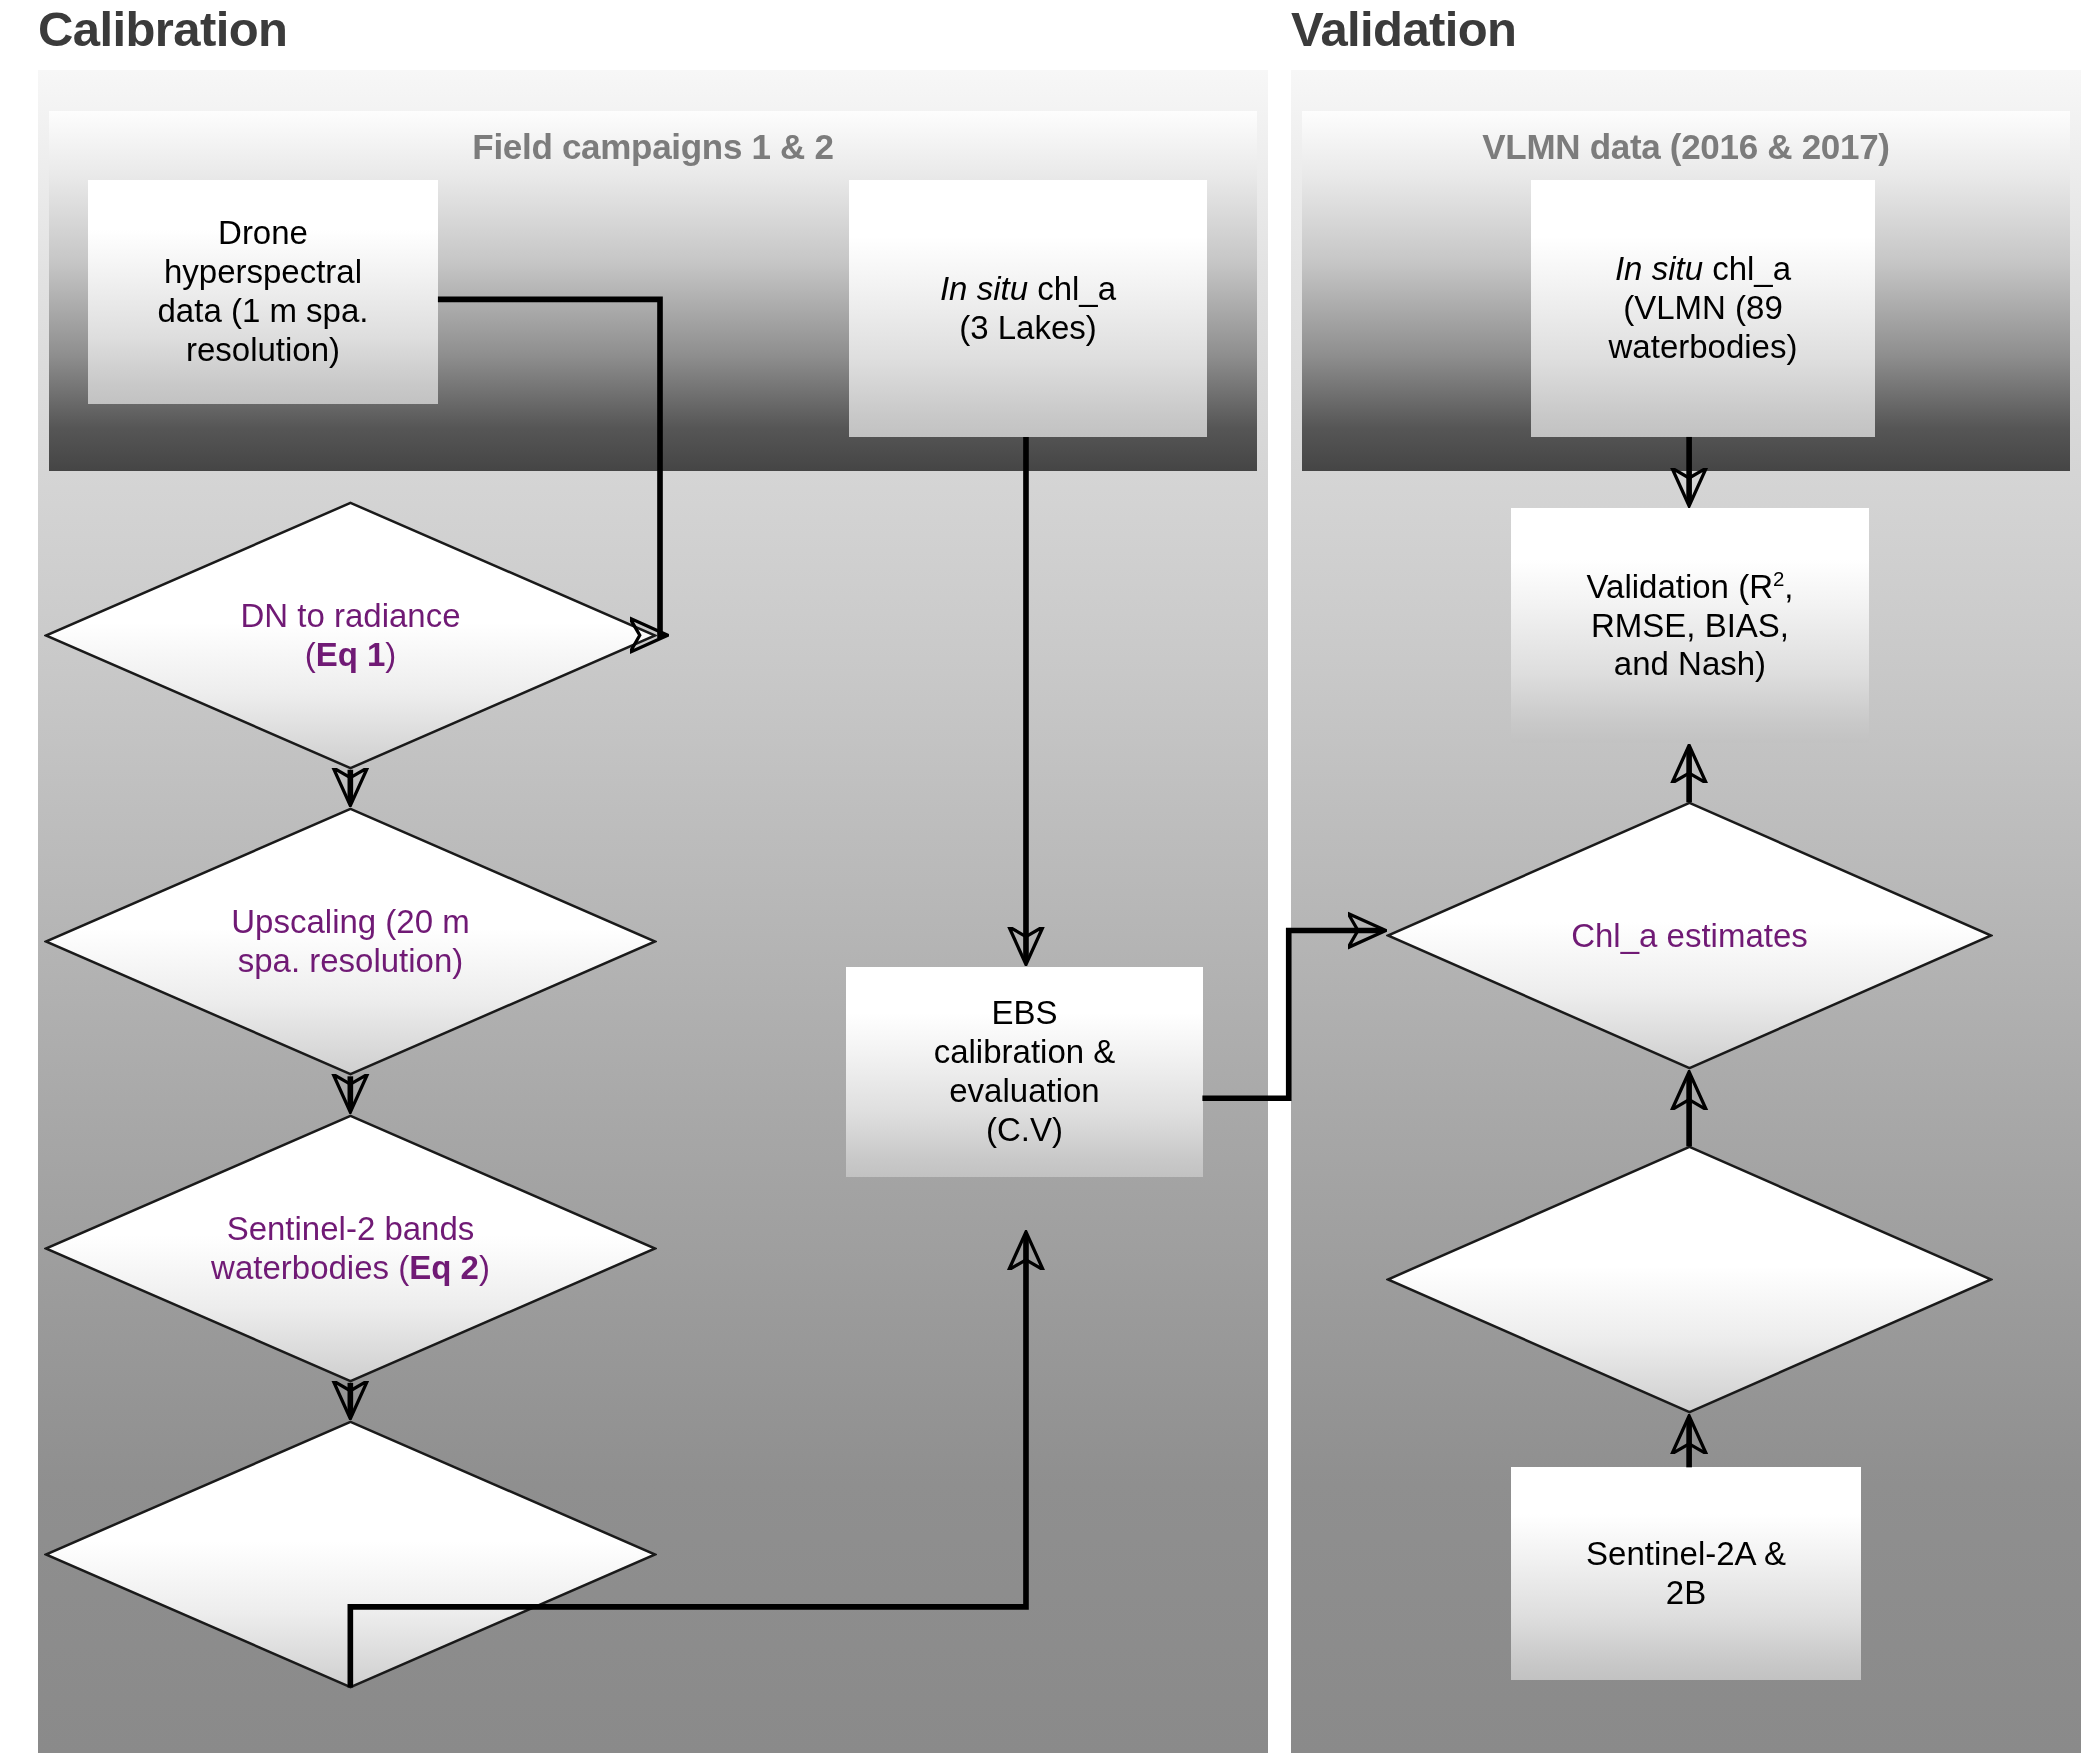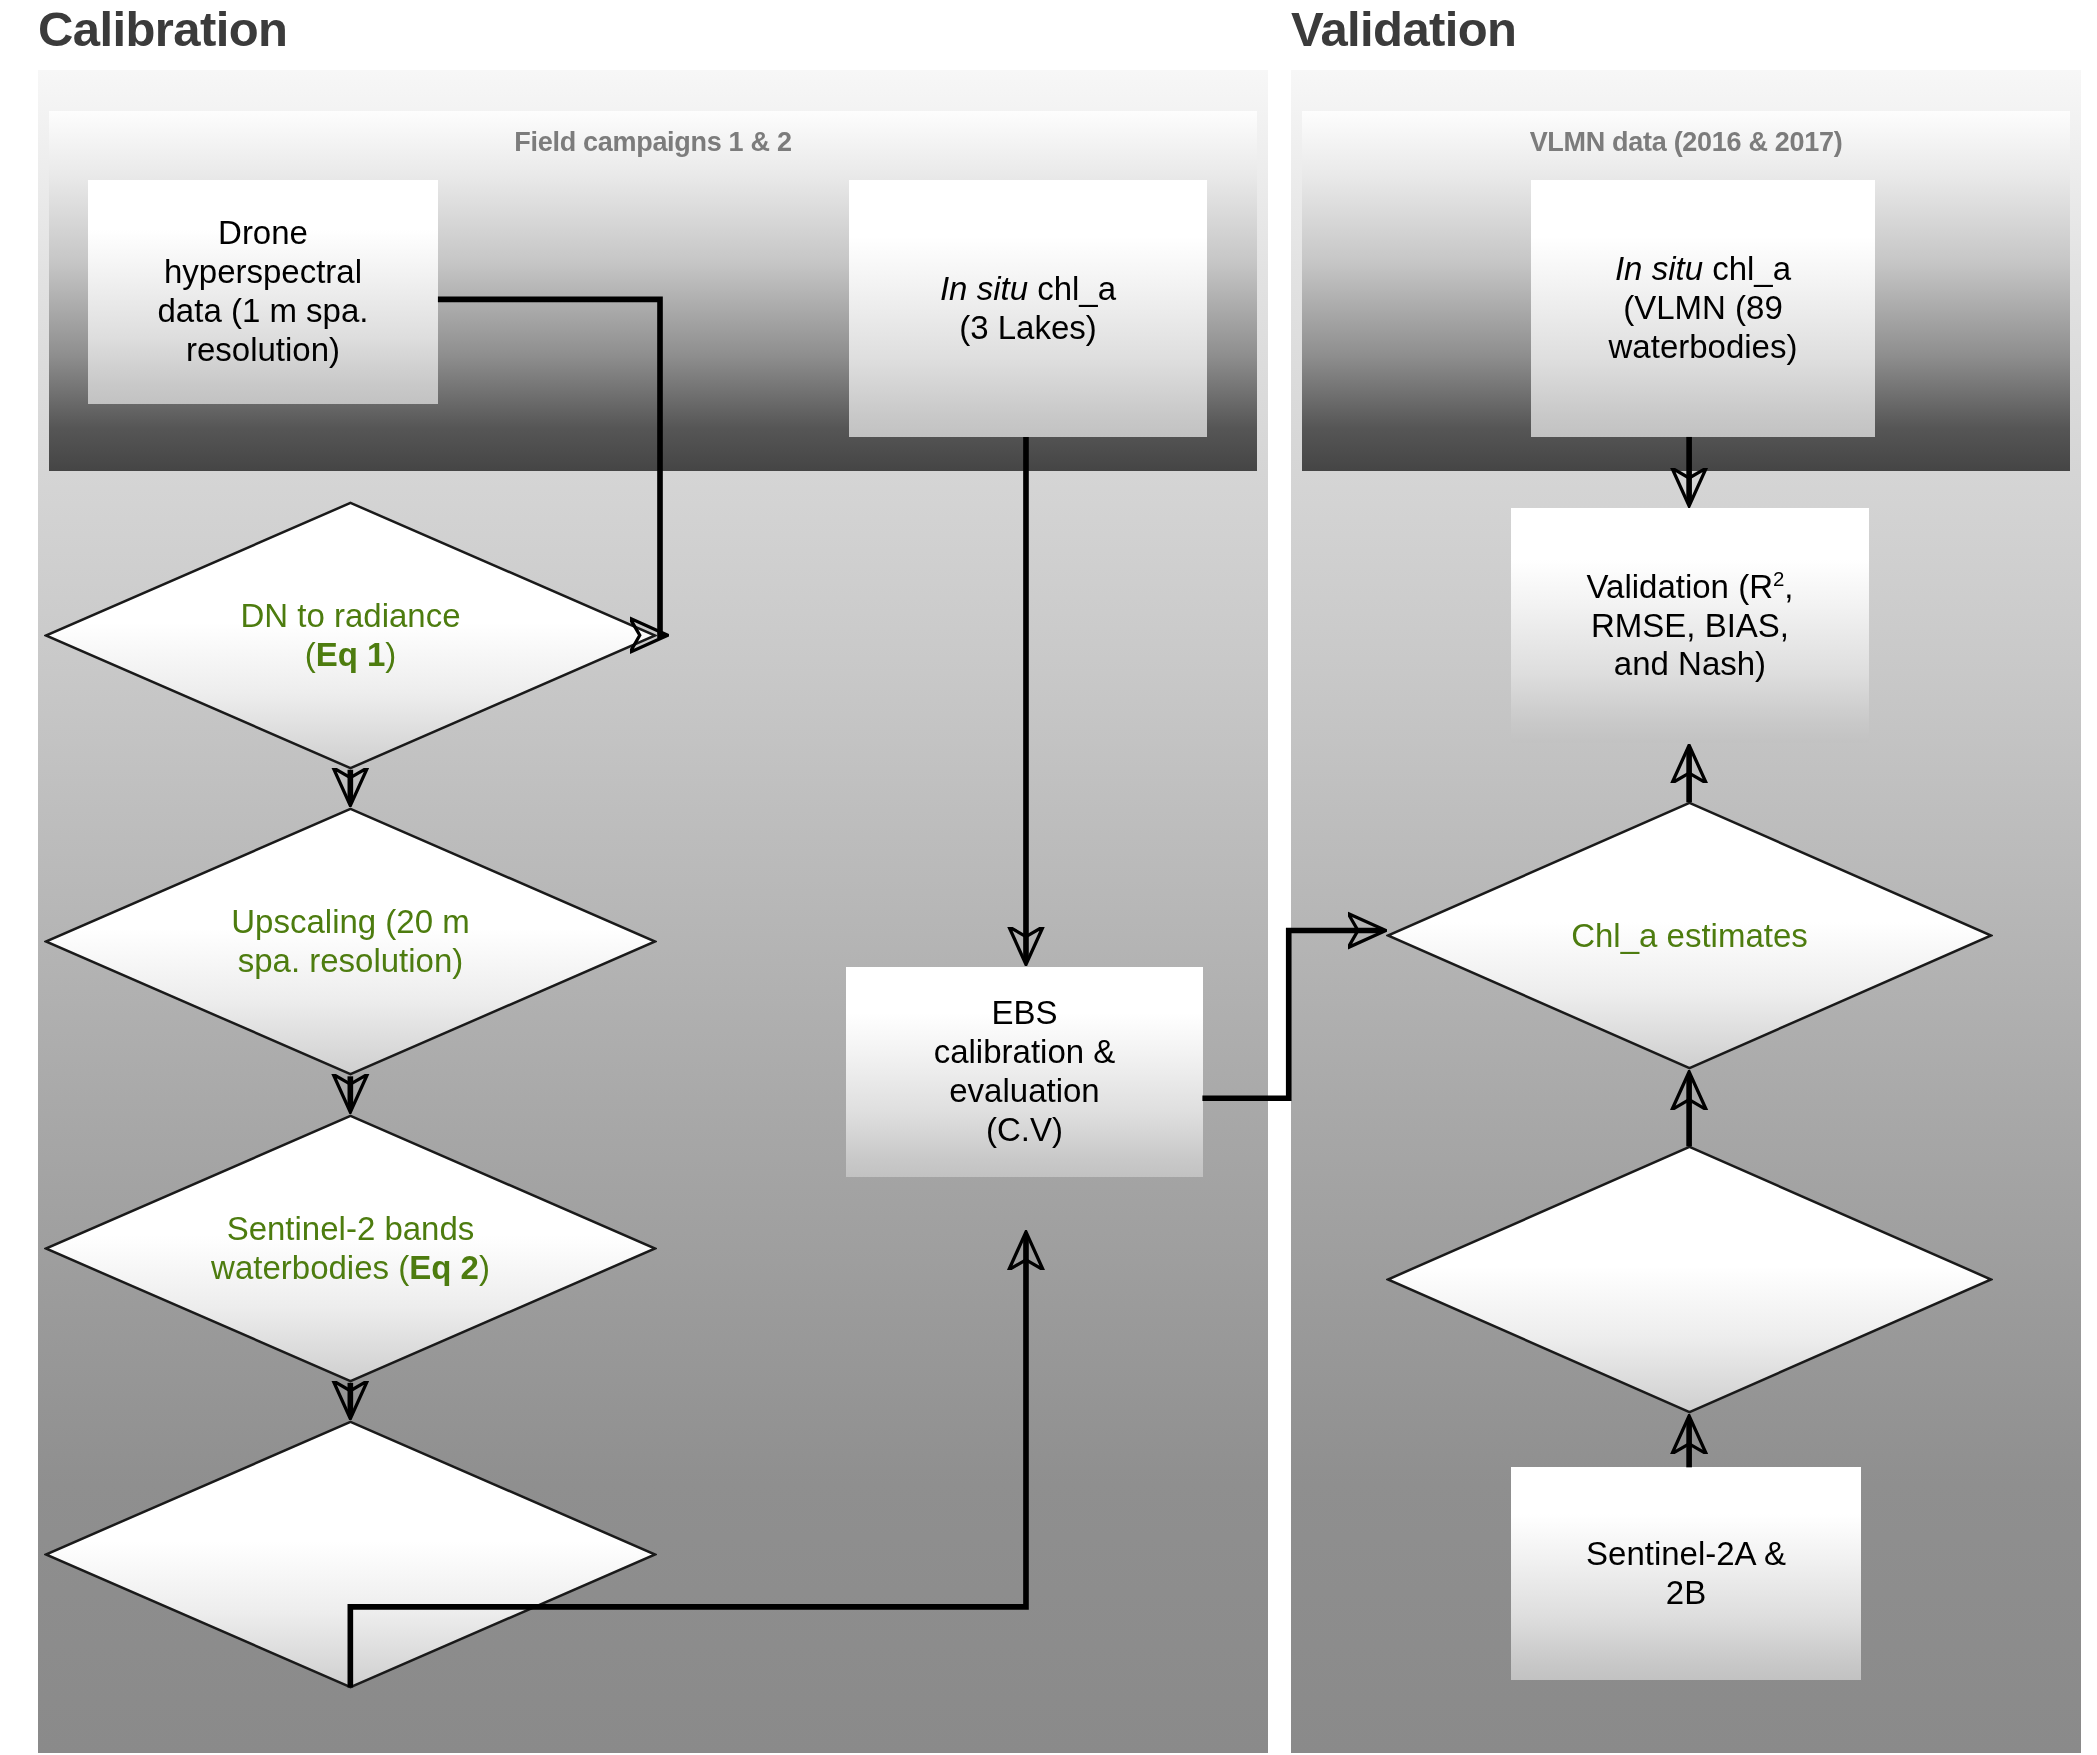--- a/index.html
+++ b/index.html
@@ -33,21 +33,21 @@
   
   .band{
     position:absolute;
     background:linear-gradient(to bottom,#fdfdfd 0%,#e9e9e9 18%,#c6c6c6 42%,#8e8e8e 68%,#565656 88%,#454545 100%);
   }
   .band-label{
     position:absolute;
     width:100%;
     text-align:center;
     font-weight:bold;
-    font-size:27px;
+    font-size:35px;
     color:#7c7c7c;
     line-height:1;
     letter-spacing:-0.3px;
   }
 
   
   .box{
     position:absolute;
     background:linear-gradient(to bottom,#ffffff 0%,#ffffff 22%,#f2f2f2 42%,#dedede 70%,#c8c8c8 92%,#c2c2c2 100%);
     display:flex;
@@ -64,21 +64,21 @@
   
   .diamond{
     position:absolute;
   }
   .diamond svg{position:absolute;left:0;top:0;width:100%;height:100%;}
   .diamond .dlabel{
     position:absolute;
     left:12%;
     width:76%;
     text-align:center;
-    color:#4d7c0f;
+    color:#701a75;
     font-size:33px;
     line-height:1.2;
     top:50%;
     transform:translateY(-50%);
   }
 
   .sup{font-size:0.62em;vertical-align:super;}
   .ital{font-style:italic;}
   .bold{font-weight:bold;}
 

